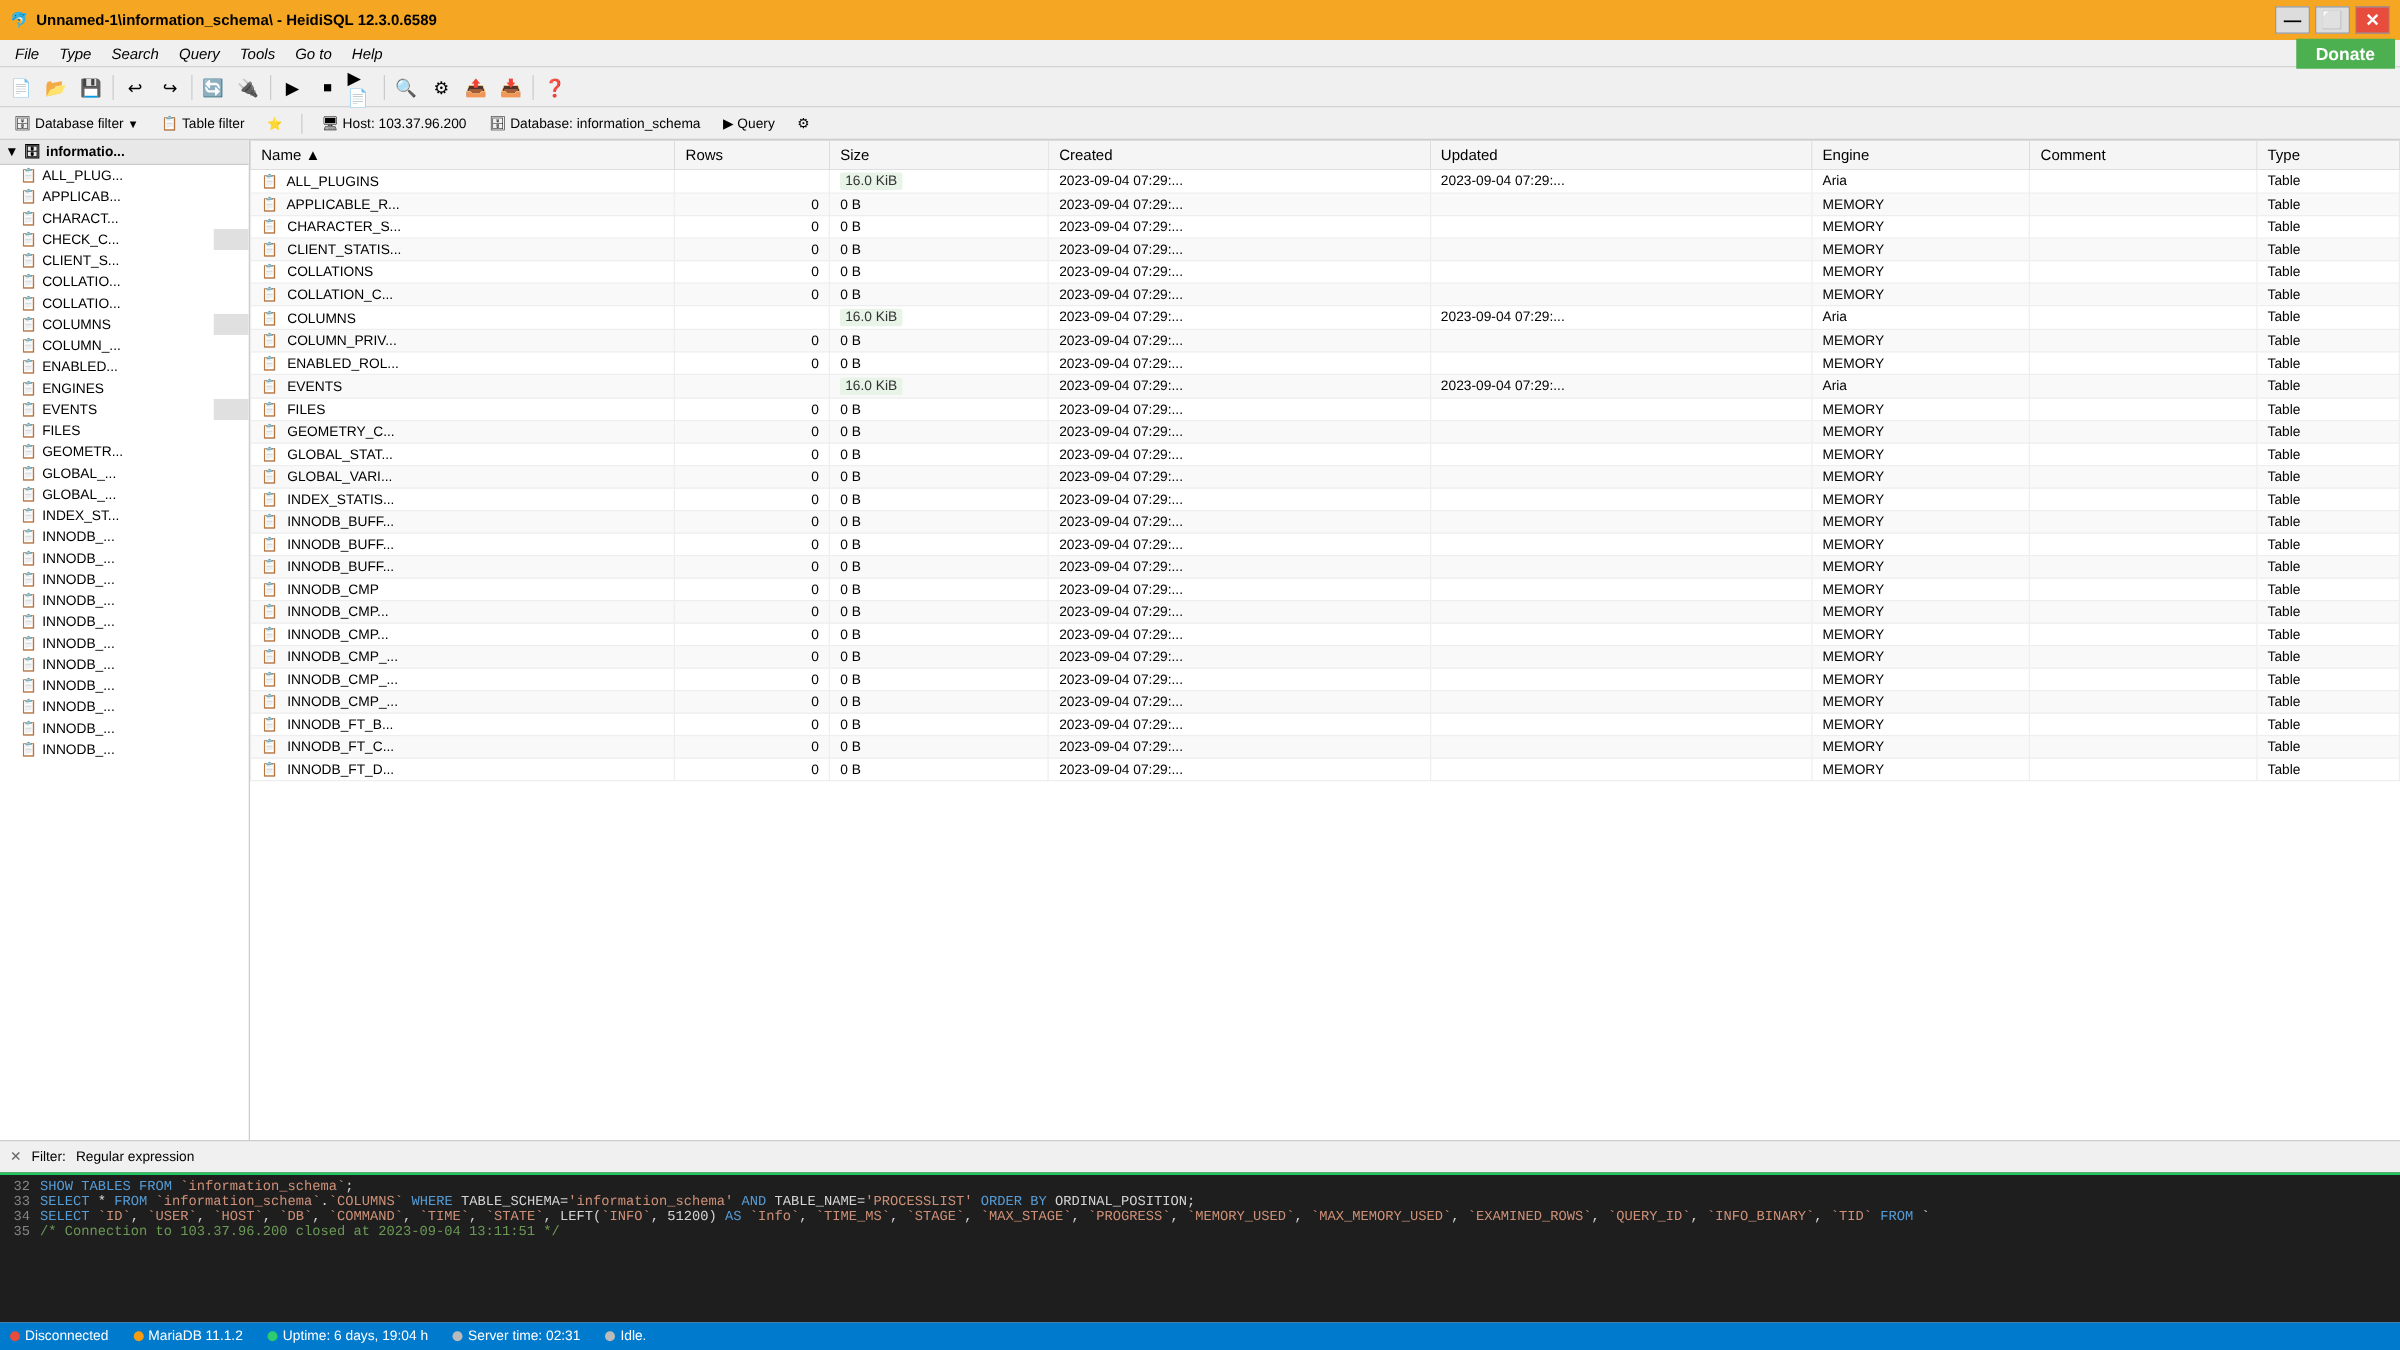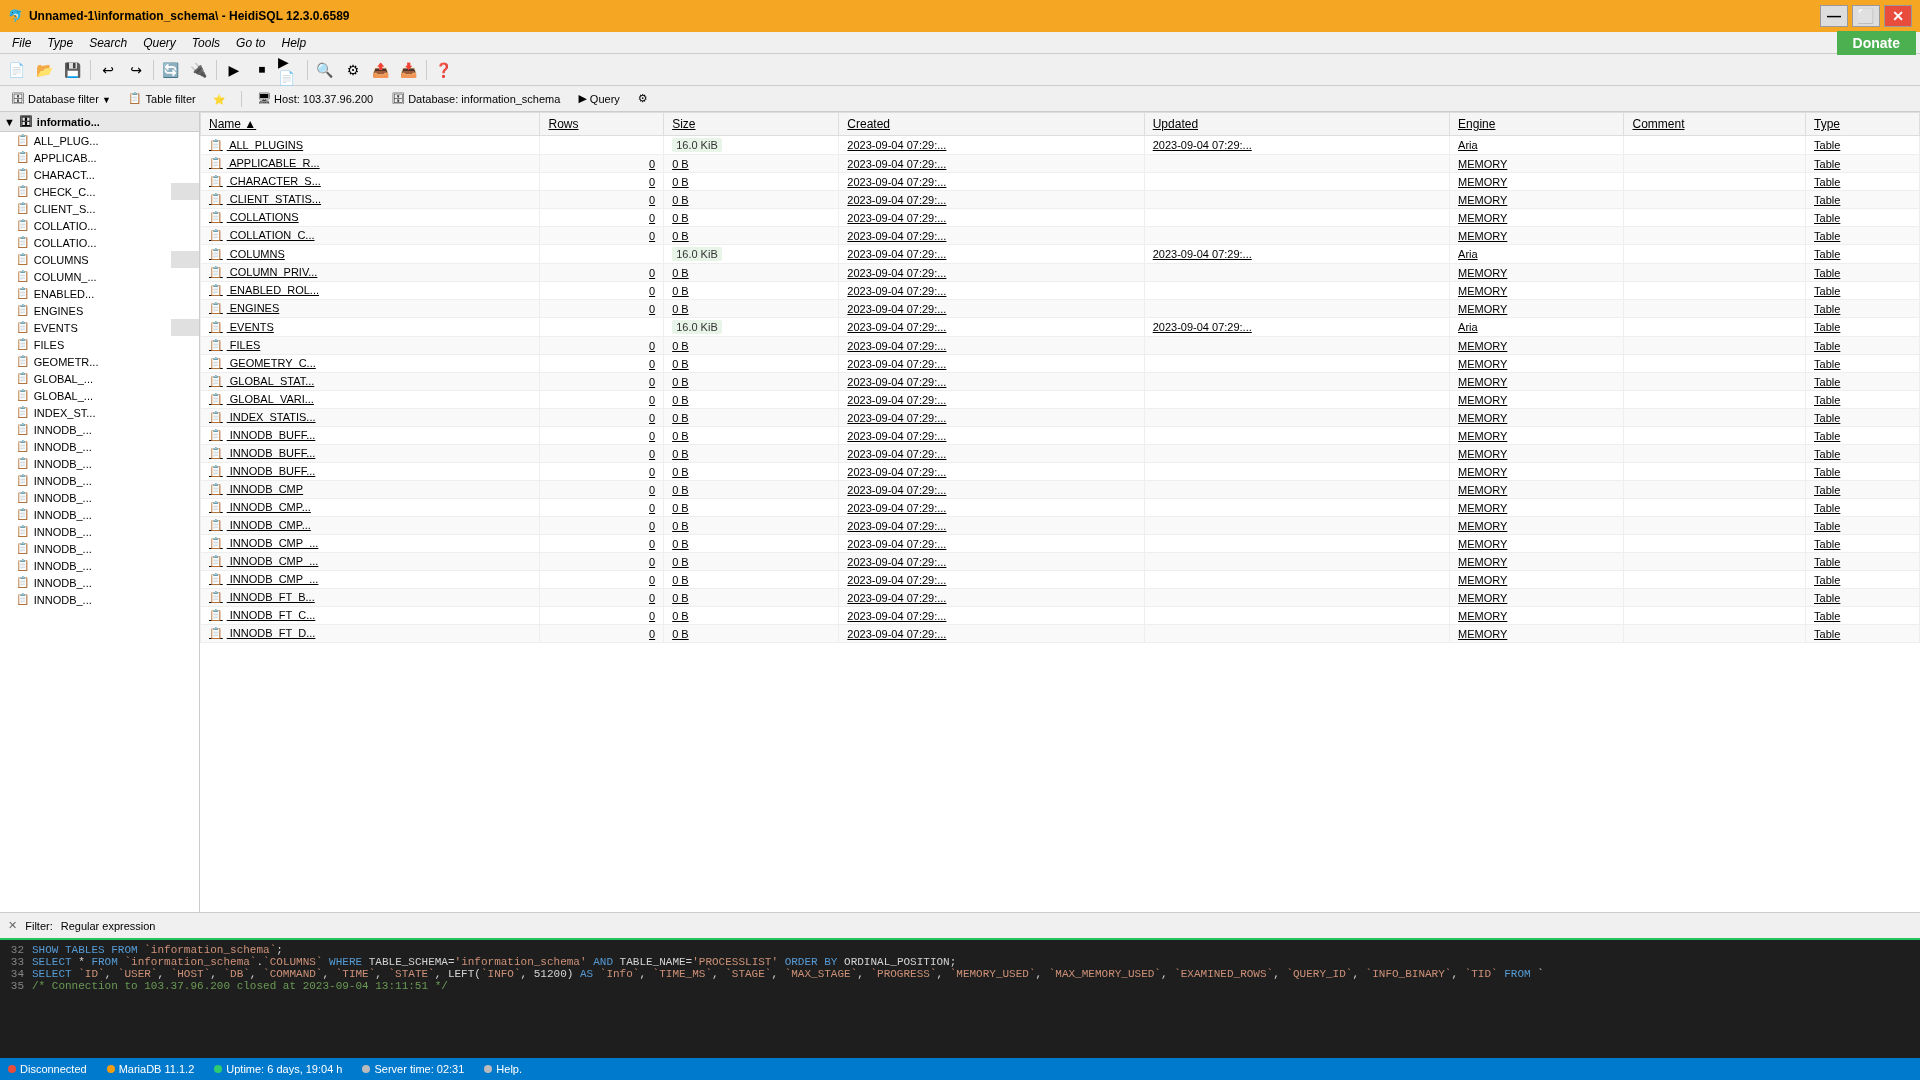--- a/index.html
+++ b/index.html
@@ -109,21 +109,20 @@
     #content-area {
       flex: 1;
       overflow: auto;
       background: white;
     }
 
     
     #data-table {
       width: 100%;
       border-collapse: collapse;
-      text-decoration: underline;
     }
     #data-table th {
       background: #f5f5f5;
       border: 1px solid #ddd;
       padding: 4px 8px;
       text-align: left;
       font-size: 12px;
       font-weight: normal;
       white-space: nowrap;
       cursor: pointer;
@@ -528,33 +527,20 @@
       <td><span>0 B</span></td>
       <td>2023-09-04 07:29:...</td>
       <td></td>
       <td>MEMORY</td>
       <td></td>
       <td>Table</td>
     </tr>
           <tr>
       <td>
         <span style="color:#4472C4; margin-right:4px;">📋</span>
-        ENGINES
-      </td>
-      <td style="text-align:right;">0</td>
-      <td><span>0 B</span></td>
-      <td>2023-09-04 07:29:...</td>
-      <td></td>
-      <td>MEMORY</td>
-      <td></td>
-      <td>Table</td>
-    </tr>
-          <tr>
-      <td>
-        <span style="color:#4472C4; margin-right:4px;">📋</span>
         EVENTS
       </td>
       <td style="text-align:right;"></td>
       <td><span class="size-badge">16.0 KiB</span></td>
       <td>2023-09-04 07:29:...</td>
       <td>2023-09-04 07:29:...</td>
       <td>Aria</td>
       <td></td>
       <td>Table</td>
     </tr>
@@ -829,15 +815,15 @@
   <div class="status-item">
     <div class="status-dot green"></div>
     <span>Uptime: 6 days, 19:04 h</span>
   </div>
   <div class="status-item">
     <div class="status-dot gray"></div>
     <span>Server time: 02:31</span>
   </div>
   <div class="status-item">
     <div class="status-dot gray"></div>
-    <span>Help.</span>
+    <span>Idle.</span>
   </div>
 </div>
 
 </body></html>

